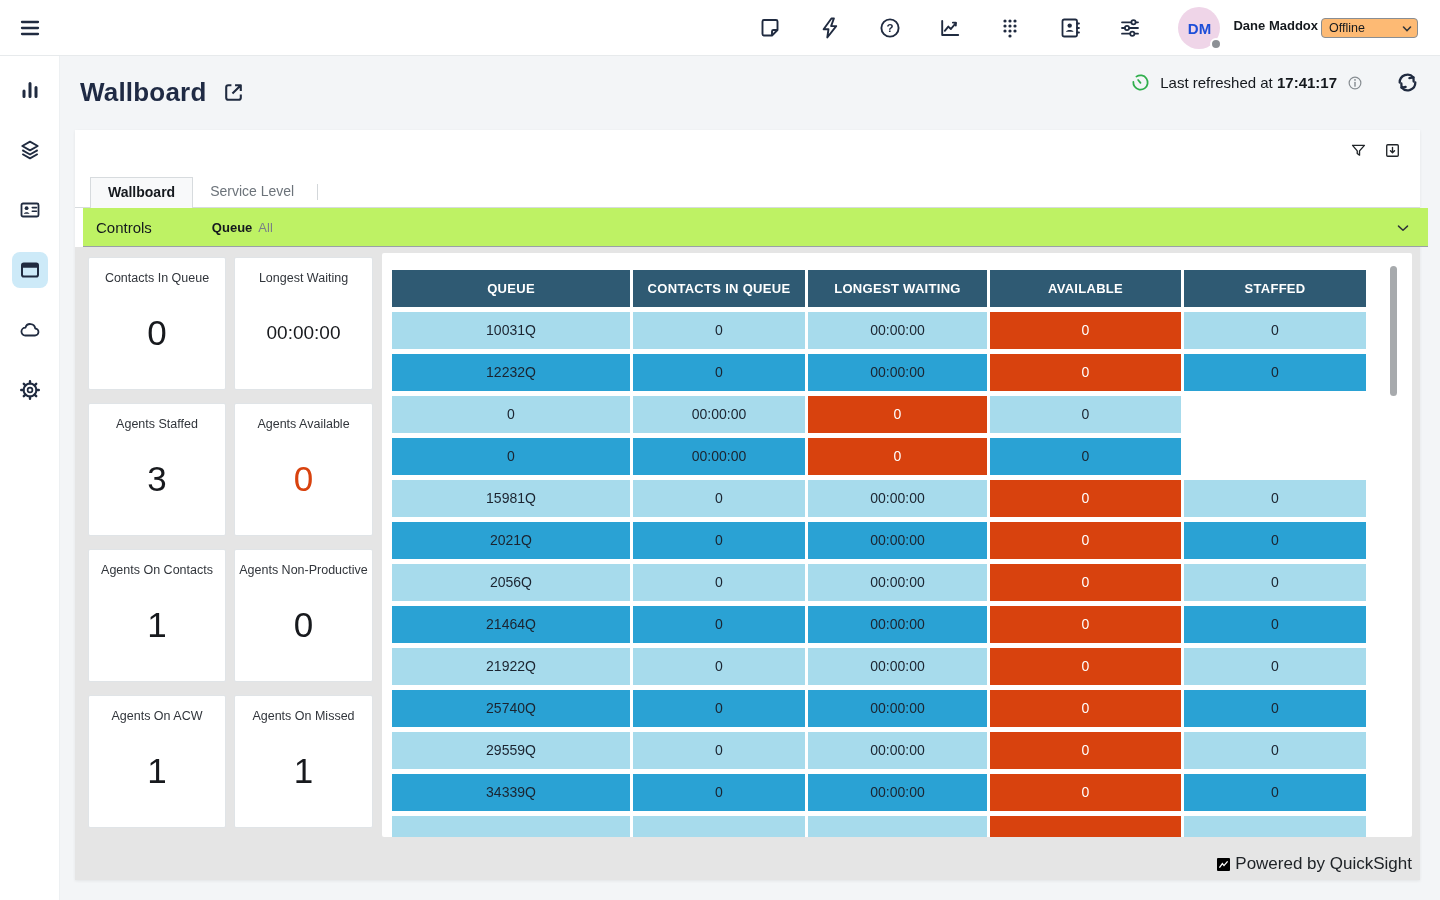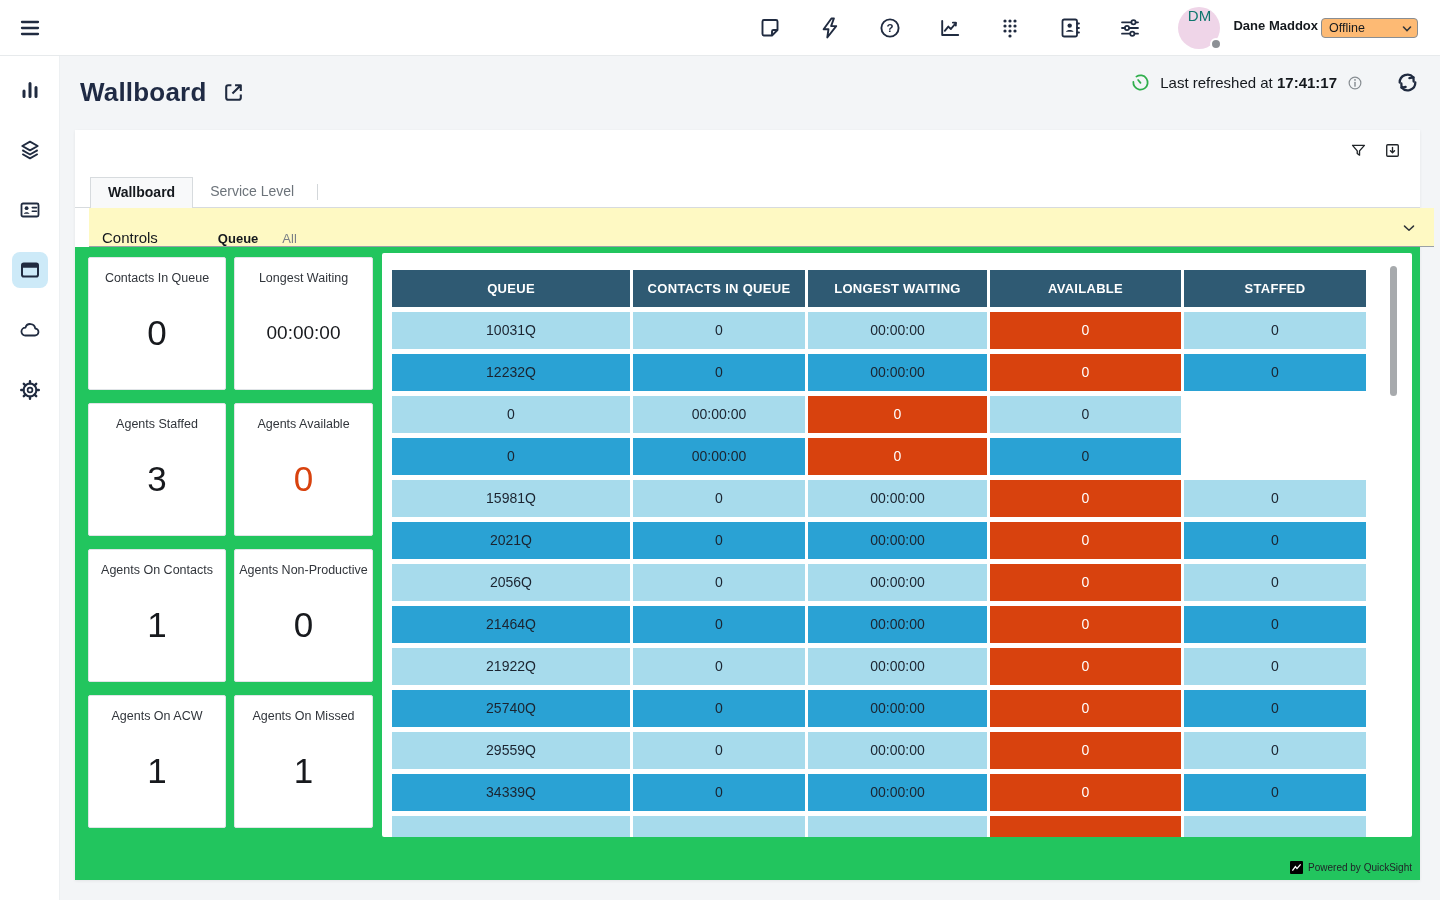--- a/index.html
+++ b/index.html
@@ -6,21 +6,21 @@
   html, body { width: 1440px; height: 900px; overflow: hidden; }
   body { font-family: "Liberation Sans", sans-serif; background: #fff; position: relative; color: #15191e; }
   svg { display: block; }
 
   
   .topbar { position: absolute; left: 0; top: 0; width: 1440px; height: 56px; background: #fff; border-bottom: 1px solid #e7eaec; z-index: 10; }
   .hamburger { position: absolute; left: 17px; top: 15px; width: 26px; height: 26px; cursor: pointer; }
   .topbar-right { position: absolute; right: 22px; top: 0; height: 56px; display: flex; align-items: center; gap: 36px; }
   .tb-icon { width: 24px; height: 24px; cursor: pointer; }
   .user-cluster { display: flex; align-items: center; gap: 13px; }
-  .avatar { position: relative; width: 42px; height: 42px; border-radius: 50%; background: #efd5e8; display: flex; justify-content: center; font-weight: normal; font-size: 15px; color: #0f766e; }
+  .avatar { position: relative; width: 42px; height: 42px; border-radius: 50%; background: #efd5e8; display: flex; align-items: center; justify-content: center; font-weight: bold; font-size: 15px; color: #1d4ed8; }
   .status-dot { position: absolute; right: -2px; bottom: -1px; width: 12px; height: 12px; border-radius: 50%; background: #8c9095; border: 2px solid #fff; }
   .user-meta { display: flex; flex-direction: row; gap: 3px; }
   .user-name { font-size: 13px; font-weight: bold; color: #15191e; }
   .status-select { position: relative; width: 97px; height: 20px; border: 1px solid #898e93; border-radius: 4px; background: #fdba74; font-size: 12.5px; line-height: 18px; padding: 0 20px 0 7px; cursor: pointer; color: #15191e; }
   .status-select svg { position: absolute; right: 5px; top: 5px; }
 
   
   .sidebar { position: absolute; left: 0; top: 56px; width: 60px; height: 844px; background: #fff; border-right: 1px solid #edf0f2; display: flex; flex-direction: column; align-items: center; padding-top: 16px; gap: 24px; z-index: 9; }
   .nav-item { width: 36px; height: 36px; border-radius: 8px; display: flex; align-items: center; justify-content: center; cursor: pointer; }
   .nav-item.active { background: #cdeaf8; }
@@ -40,28 +40,28 @@
   .panel { position: absolute; left: 15px; top: 74px; width: 1345px; height: 750px; background: #fff; box-shadow: 0 1px 3px rgba(0,0,0,.07); }
   .panel-icons { position: absolute; top: 11px; right: 18px; display: flex; gap: 15px; }
   .panel-icons .p-icon { cursor: pointer; }
 
   .tabbar { position: absolute; left: 0; top: 48px; width: 100%; height: 30px; border-bottom: 1px solid #d7dbde; display: flex; align-items: flex-end; padding-left: 15px; }
   .tab { height: 30px; line-height: 29px; padding: 0 17px; font-size: 14px; cursor: pointer; }
   .tab.active { background: #f8f9fa; border: 1px solid #d7dbde; border-bottom: none; font-weight: bold; color: #15191e; margin-bottom: -1px; height: 31px; }
   .tab.inactive { color: #6c737a; }
   .tab-sep { width: 1px; height: 16px; background: #d3d7da; margin: 0 0 7px 6px; }
 
-  .controls { position: absolute; left: 14px; top: 78px; width: 100%; height: 39px; background: #fef9c3; border-bottom: 1px solid #9aa1a7; display: flex; align-items: flex-end; }
+  .controls { position: absolute; left: 8px; top: 78px; width: 100%; height: 39px; background: #bef264; border-bottom: 1px solid #9aa1a7; display: flex; align-items: center; }
   .controls-label { font-size: 15px; color: #15191e; margin-left: 13px; }
   .queue-control { margin-left: 60px; font-size: 13px; cursor: pointer; }
   .queue-label { font-weight: bold; color: #15191e; }
-  .queue-value { color: #7a8086; margin-left: 24px; }
+  .queue-value { color: #7a8086; margin-left: 6px; }
   .controls-chevron { position: absolute; right: 16px; top: 11px; cursor: pointer; }
 
-  .content { position: absolute; left: 0; top: 117px; width: 100%; height: 633px; background: #22c55e; }
+  .content { position: absolute; left: 0; top: 117px; width: 100%; height: 633px; background: #e5e5e5; }
 
   
   .kpi-grid { position: absolute; left: 13px; top: 10px; width: 285px; display: grid; grid-template-columns: 138px 139px; column-gap: 8px; row-gap: 13px; }
   .kpi-card { height: 133px; background: #fff; border: 1px solid #e0e4e7; border-radius: 2px; display: flex; flex-direction: column; align-items: center; padding-top: 13px; }
   .kpi-label { font-size: 12.5px; color: #31353b; }
   .kpi-value { flex: 1; display: flex; align-items: center; font-size: 35px; color: #17191d; padding-bottom: 8px; }
   .kpi-value.time { font-size: 19px; }
   .kpi-value.alert { color: #d8420e; }
 
   
@@ -69,21 +69,21 @@
   .qs-table { position: absolute; left: 10px; top: 17px; width: 974px; }
   .t-head, .t-row { display: grid; grid-template-columns: 238px 172px 179px 191px 182px; column-gap: 3px; margin-bottom: 4.5px; }
   .h-cell { height: 37px; line-height: 37px; background: #2f5a73; color: #fff; font-size: 13px; font-weight: bold; text-align: center; letter-spacing: .3px; }
   .cell { height: 37.5px; line-height: 37.5px; text-align: center; font-size: 14px; color: #1b2430; overflow: hidden; }
   .t-row:nth-child(odd) .cell { background: #a7dbec; }
   .t-row:nth-child(even) .cell { background: #2aa2d4; }
   .t-row .cell.staffed { background: #d8420e !important; color: #fff; }
   .scroll-thumb { position: absolute; left: 1008px; top: 13px; width: 7px; height: 130px; background: #a7aaad; border-radius: 4px; cursor: grab; }
 
   .attribution { position: absolute; right: 8px; bottom: 6px; display: flex; align-items: center; gap: 5px; }
-  .attribution-text { font-size: 10px; color: #202428; }
+  .attribution-text { font-size: 17px; color: #202428; }
 </style>
 </head>
 <body>
 
 <div class="topbar">
   <div class="hamburger">
     <svg viewBox="0 0 26 26" width="26" height="26" stroke="#202b40" stroke-width="2.3" stroke-linecap="round" fill="none">
       <path d="M5 7h16M5 13h16M5 19h16"></path>
     </svg>
   </div>

